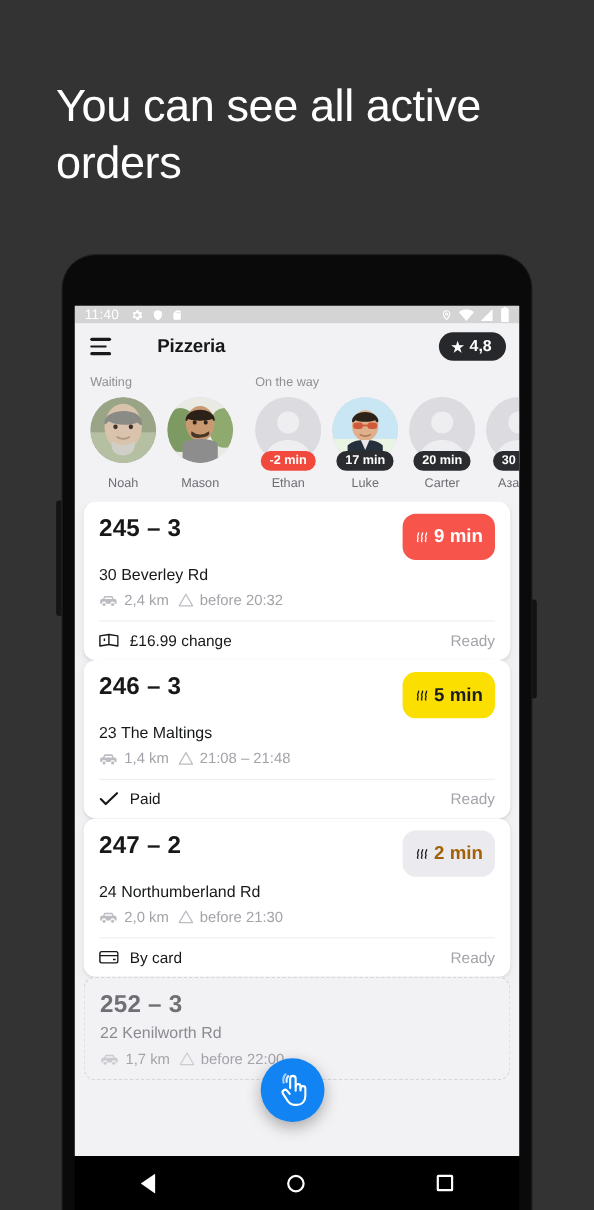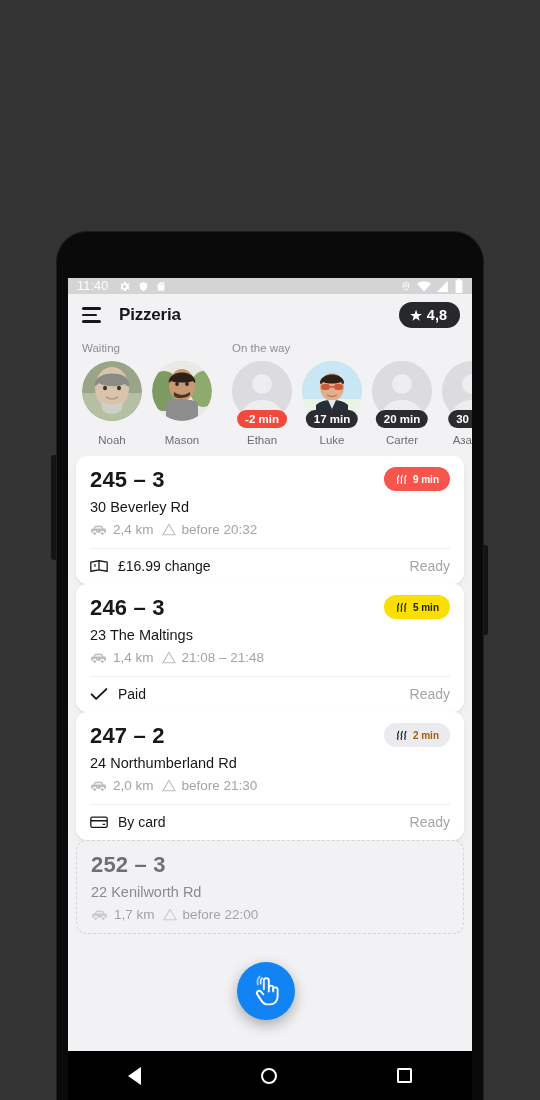--- a/index.html
+++ b/index.html
@@ -65,20 +65,21 @@
   .sb-left-icons { display: flex; align-items: center; gap: 7px; margin-left: 10px; }
   .sb-right-icons { margin-left: auto; display: flex; align-items: center; gap: 6px; }
   .sb-icn { display: block; }
 
   
   .appbar {
     height: 42px;
     background: #f2f2f5;
     display: flex; align-items: center;
     padding: 0 12px 0 14px;
+    gap: 24px;
   }
   .hamburger { width: 19px; display: flex; flex-direction: column; gap: 4px; cursor: pointer; }
   .hamburger i { display: block; height: 2.4px; background: #17181a; border-radius: 2px; }
   .hamburger i:nth-child(1) { width: 19px; }
   .hamburger i:nth-child(2) { width: 15px; }
   .hamburger i:nth-child(3) { width: 19px; }
   .app-title {
     margin-left: 18px;
     font-size: 17px; font-weight: 700; color: #17181a;
     letter-spacing: -0.2px;
@@ -144,24 +145,24 @@
     overflow: hidden;
   }
   .card-top { padding: 11px 14px 11px 14px; }
   .card-row1 { display: flex; align-items: flex-start; }
   .order-no {
     font-size: 22px; font-weight: 700; color: #17181a;
     letter-spacing: 0.2px;
   }
   .cook-badge {
     margin-left: auto;
-    height: 24px; border-radius: 12px;
+    height: 42px; border-radius: 12px;
     display: flex; align-items: center; gap: 5px;
     padding: 0 11px;
-    font-size: 10px; font-weight: 700;
+    font-size: 17px; font-weight: 700;
   }
   .cook-red { background: #f7544b; color: #ffffff; }
   .cook-yellow { background: #fbdf00; color: #1d1d1f; }
   .cook-gray { background: #eaeaef; color: #a16207; align-items: center; }
   .addr {
     font-size: 14.5px; color: #17181a;
     margin-top: 6px;
   }
   .meta { display: flex; align-items: center; gap: 8px; margin-top: 7px; }
   .meta-item { display: flex; align-items: center; gap: 6px; font-size: 13.5px; color: #a3a3a9; justify-content: center; }
@@ -202,20 +203,21 @@
   }
   .nav-back { width: 0; height: 0; border-top: 9px solid transparent; border-bottom: 9px solid transparent; border-right: 13px solid #fff; }
   .nav-home { width: 16px; height: 16px; border: 2.2px solid #fff; border-radius: 50%; }
   .nav-recent { width: 15px; height: 15px; border: 2.2px solid #fff; border-radius: 1.5px; }
 </style>
 </head>
 <body>
 
 <div id="root">
 
+  <div class="headline">You can see all active orders</div>
 
   <div class="btn-vol"></div>
   <div class="btn-pwr"></div>
 
   <div class="phone">
 
     <div class="screen">
 
       <div class="statusbar">
         <span class="sb-time">11:40</span>

